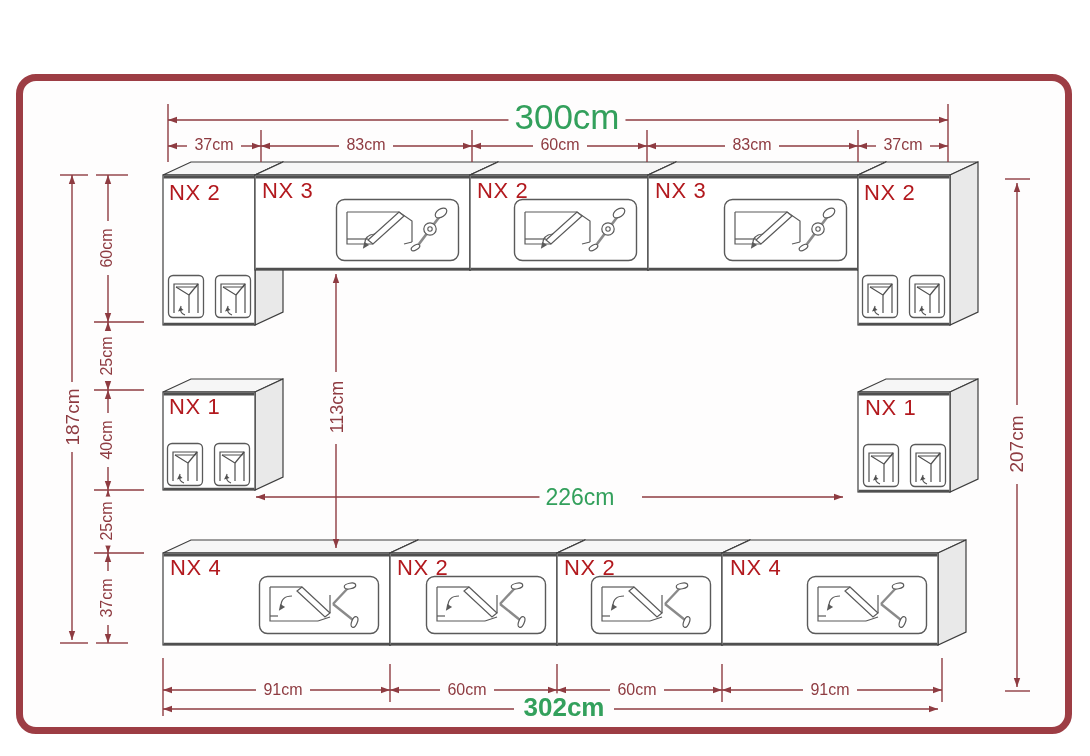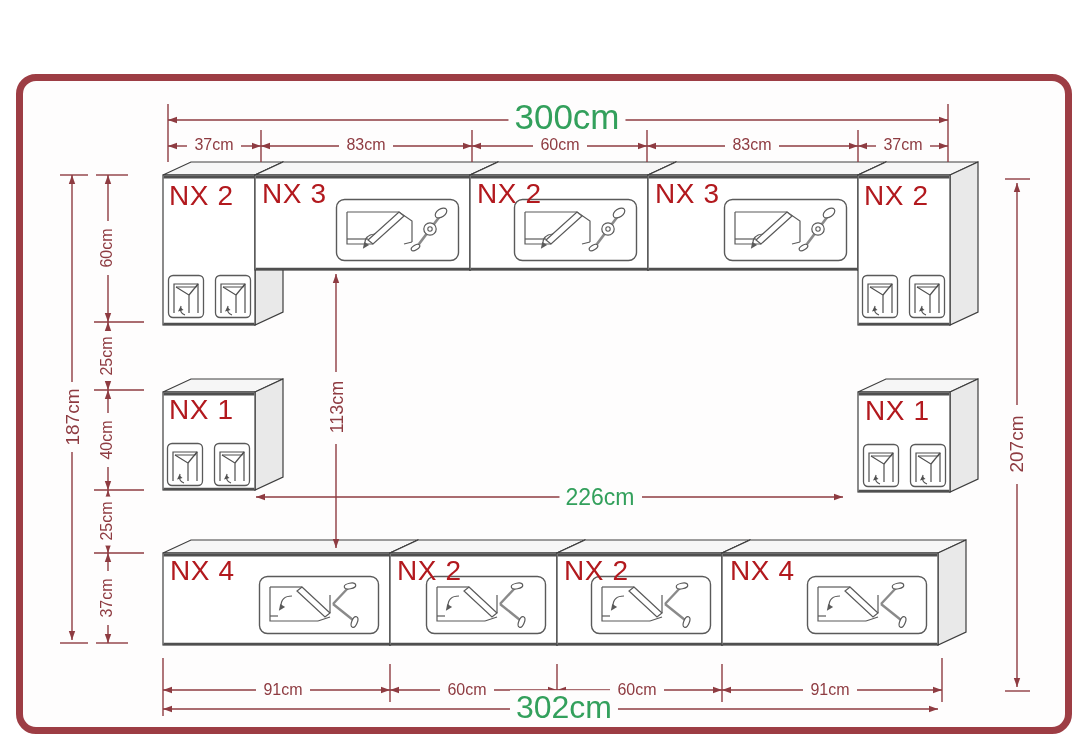--- a/index.html
+++ b/index.html
@@ -7,34 +7,34 @@
     position:relative;width:1090px;height:756px;background:#fff;overflow:hidden;
     font-family:"Liberation Sans", sans-serif;
   }
   .frame{
     position:absolute;left:16px;top:74px;width:1056px;height:660px;
     border:7px solid var(--c-border,#9d3d44);border-radius:20px;box-sizing:border-box;
     background:#fefdfd;
   }
   svg.scene{position:absolute;left:0;top:0;}
   .cab-label{
-    position:absolute;font-size:28px;letter-spacing:.6px;
+    position:absolute;font-size:22px;letter-spacing:.6px;
     color:var(--c-label,#b2191e);white-space:nowrap;line-height:1;
   }
   .dim{
     position:absolute;transform:translate(-50%,-50%);
     background:#fefdfd;color:var(--c-dim,#8e3b41);
     font-size:16px;line-height:1.05;padding:1px 6px;white-space:nowrap;
   }
   .dim.rot{transform:translate(-50%,-50%) rotate(-90deg);padding:1px 5px;}
   .dim.total-rot{font-size:19px;}
   .dim.mid-rot{font-size:18px;}
   .dim.green{color:var(--c-green,#33a05c);font-size:23px;}
   .dim.g-top{font-size:35px;}
-  .dim.g-bottom{font-size:32px;font-weight:normal;}
+  .dim.g-bottom{font-size:26px;font-weight:bold;}
 </style>
 </head>
 <body>
 
 <div class="stage">
 
   <div class="frame"></div>
 
   <svg class="scene" id="scene" width="1090" height="756" viewBox="0 0 1090 756">
     <defs>
@@ -327,21 +327,21 @@
   <div class="dim" style="left:903px;top:145px">37cm</div>
 
   <div class="dim rot total-rot" style="left:73px;top:417px">187cm</div>
   <div class="dim rot" style="left:107px;top:248px">60cm</div>
   <div class="dim rot" style="left:107px;top:356px">25cm</div>
   <div class="dim rot" style="left:107px;top:440px">40cm</div>
   <div class="dim rot" style="left:107px;top:521px">25cm</div>
   <div class="dim rot" style="left:107px;top:598px">37cm</div>
 
   <div class="dim rot mid-rot" style="left:337px;top:407px">113cm</div>
-  <div class="dim green" style="left:600px;top:497px">226cm</div>
+  <div class="dim green" style="left:580px;top:497px">226cm</div>
   <div class="dim rot total-rot" style="left:1017px;top:444px">207cm</div>
 
   <div class="dim" style="left:283px;top:690px">91cm</div>
   <div class="dim" style="left:467px;top:690px">60cm</div>
   <div class="dim" style="left:637px;top:690px">60cm</div>
   <div class="dim" style="left:830px;top:690px">91cm</div>
   <div class="dim green g-bottom" style="left:564px;top:708px">302cm</div>
 </div>
 
 </body></html>

